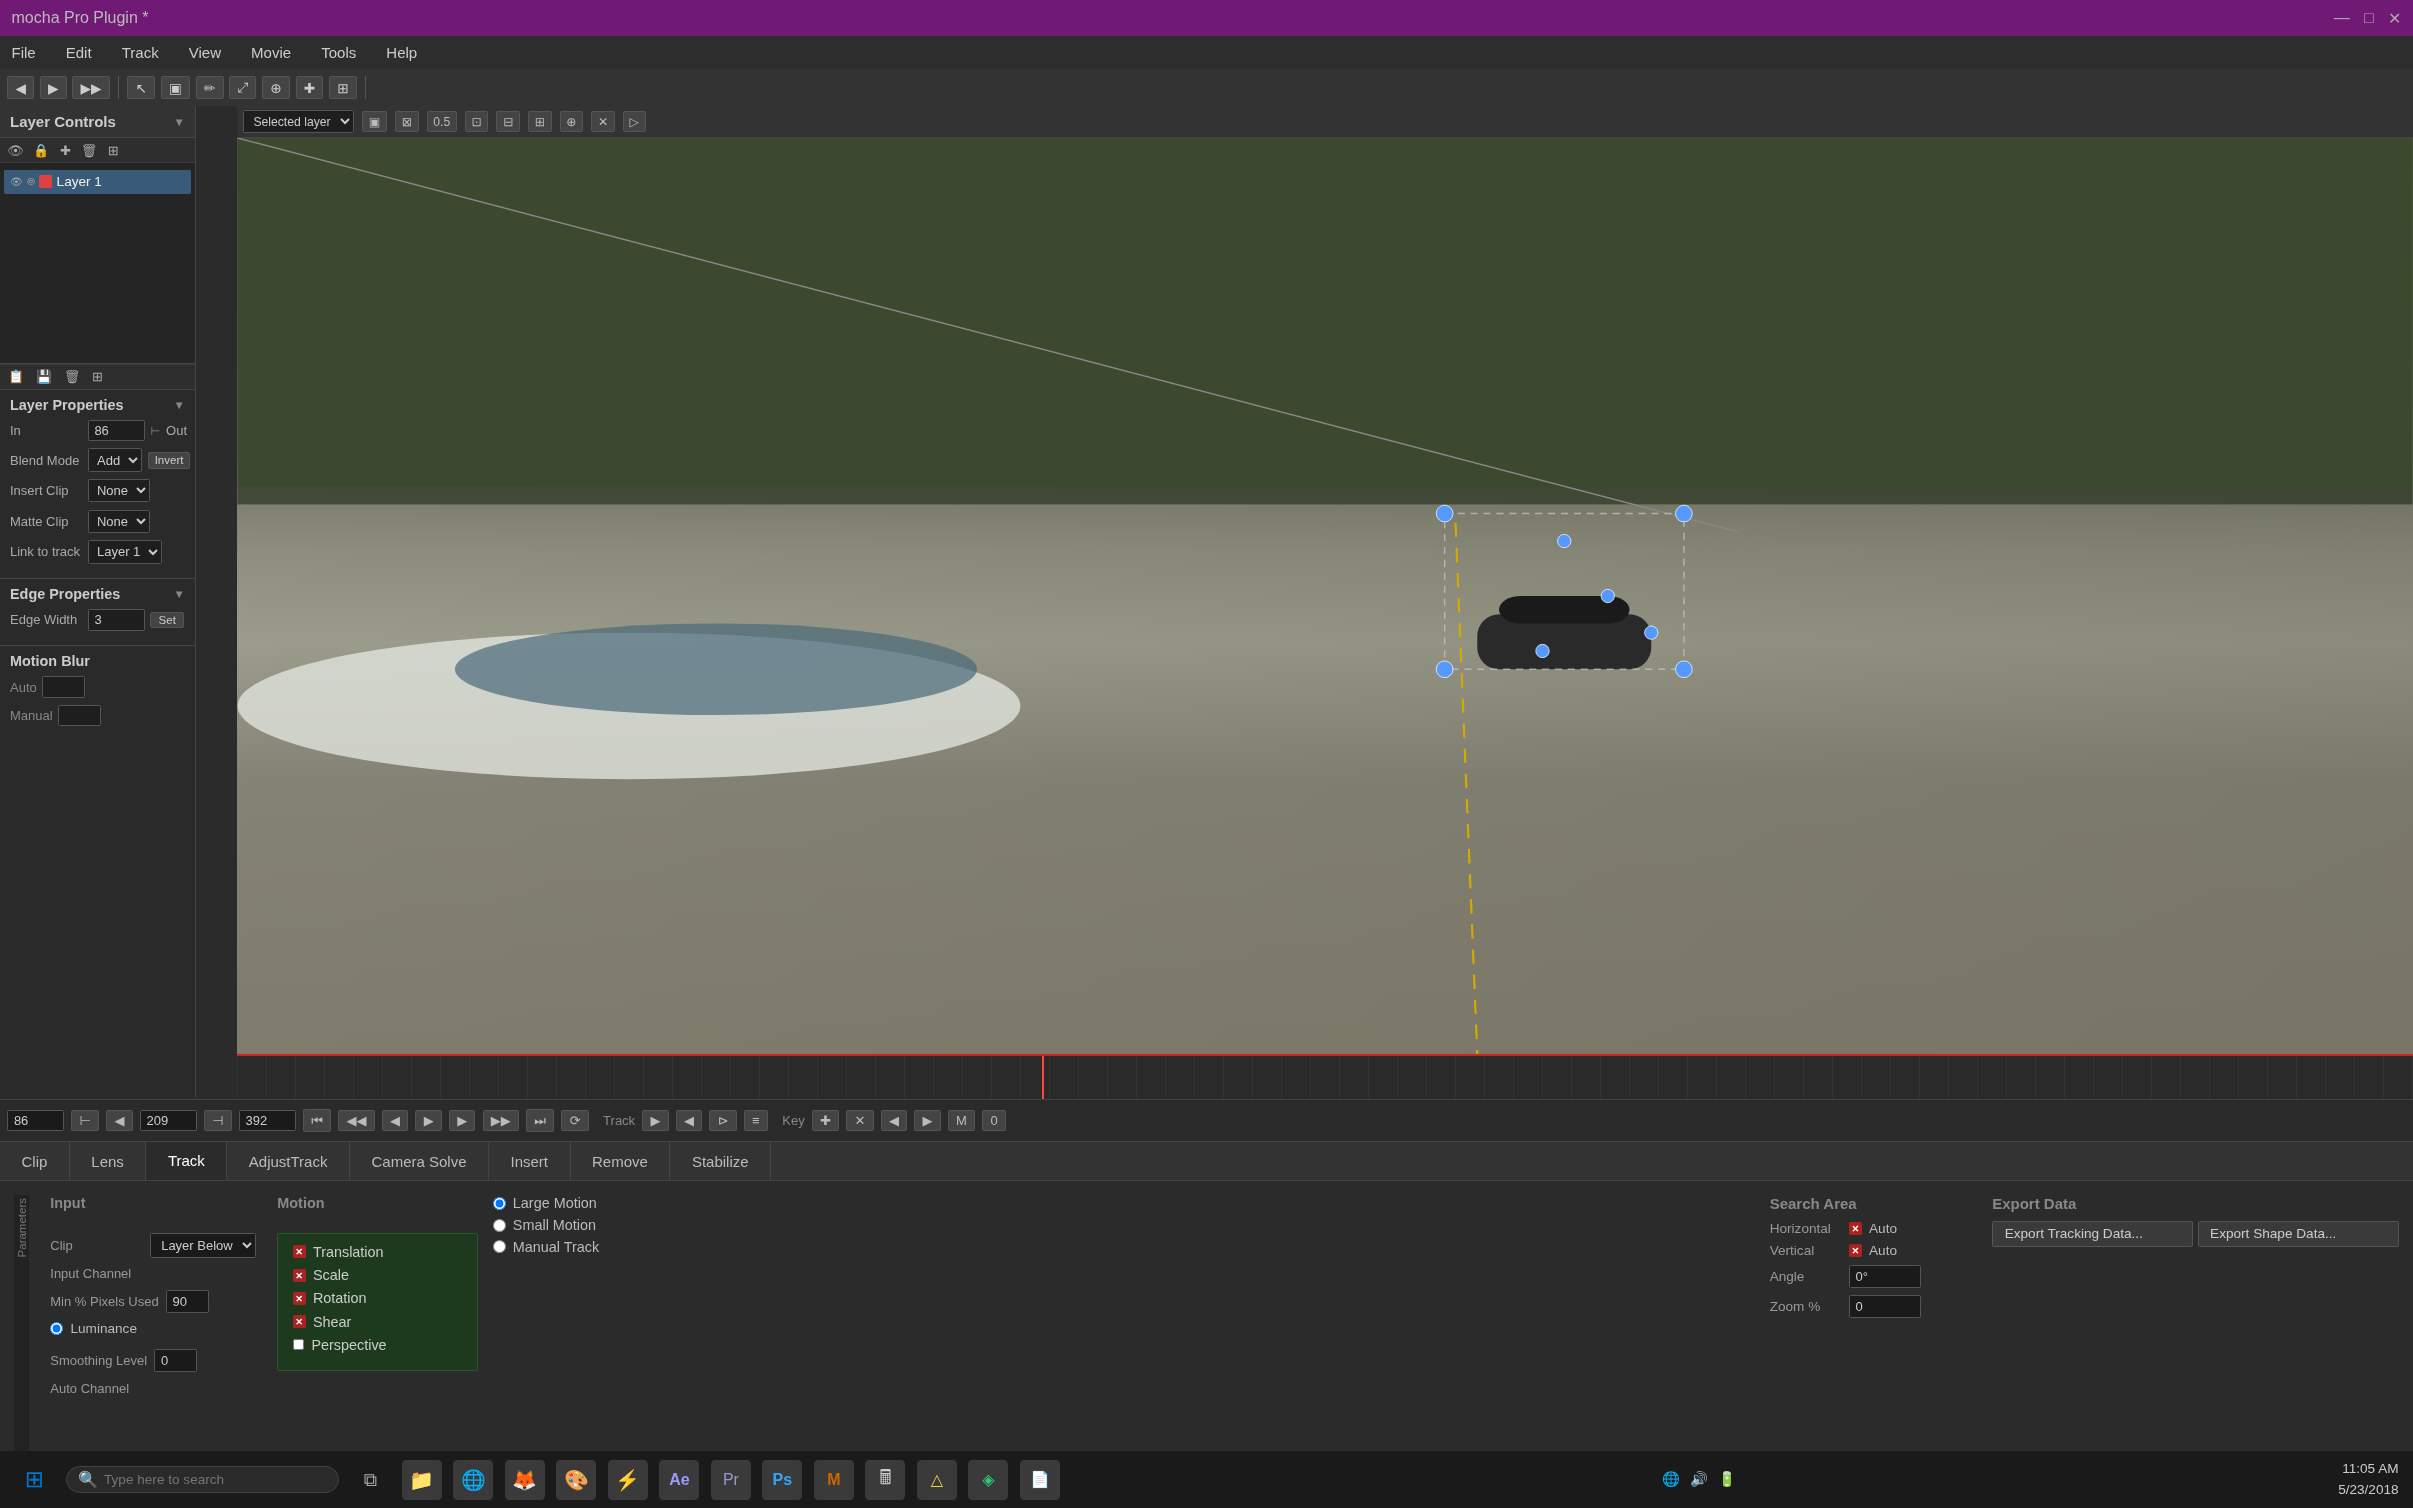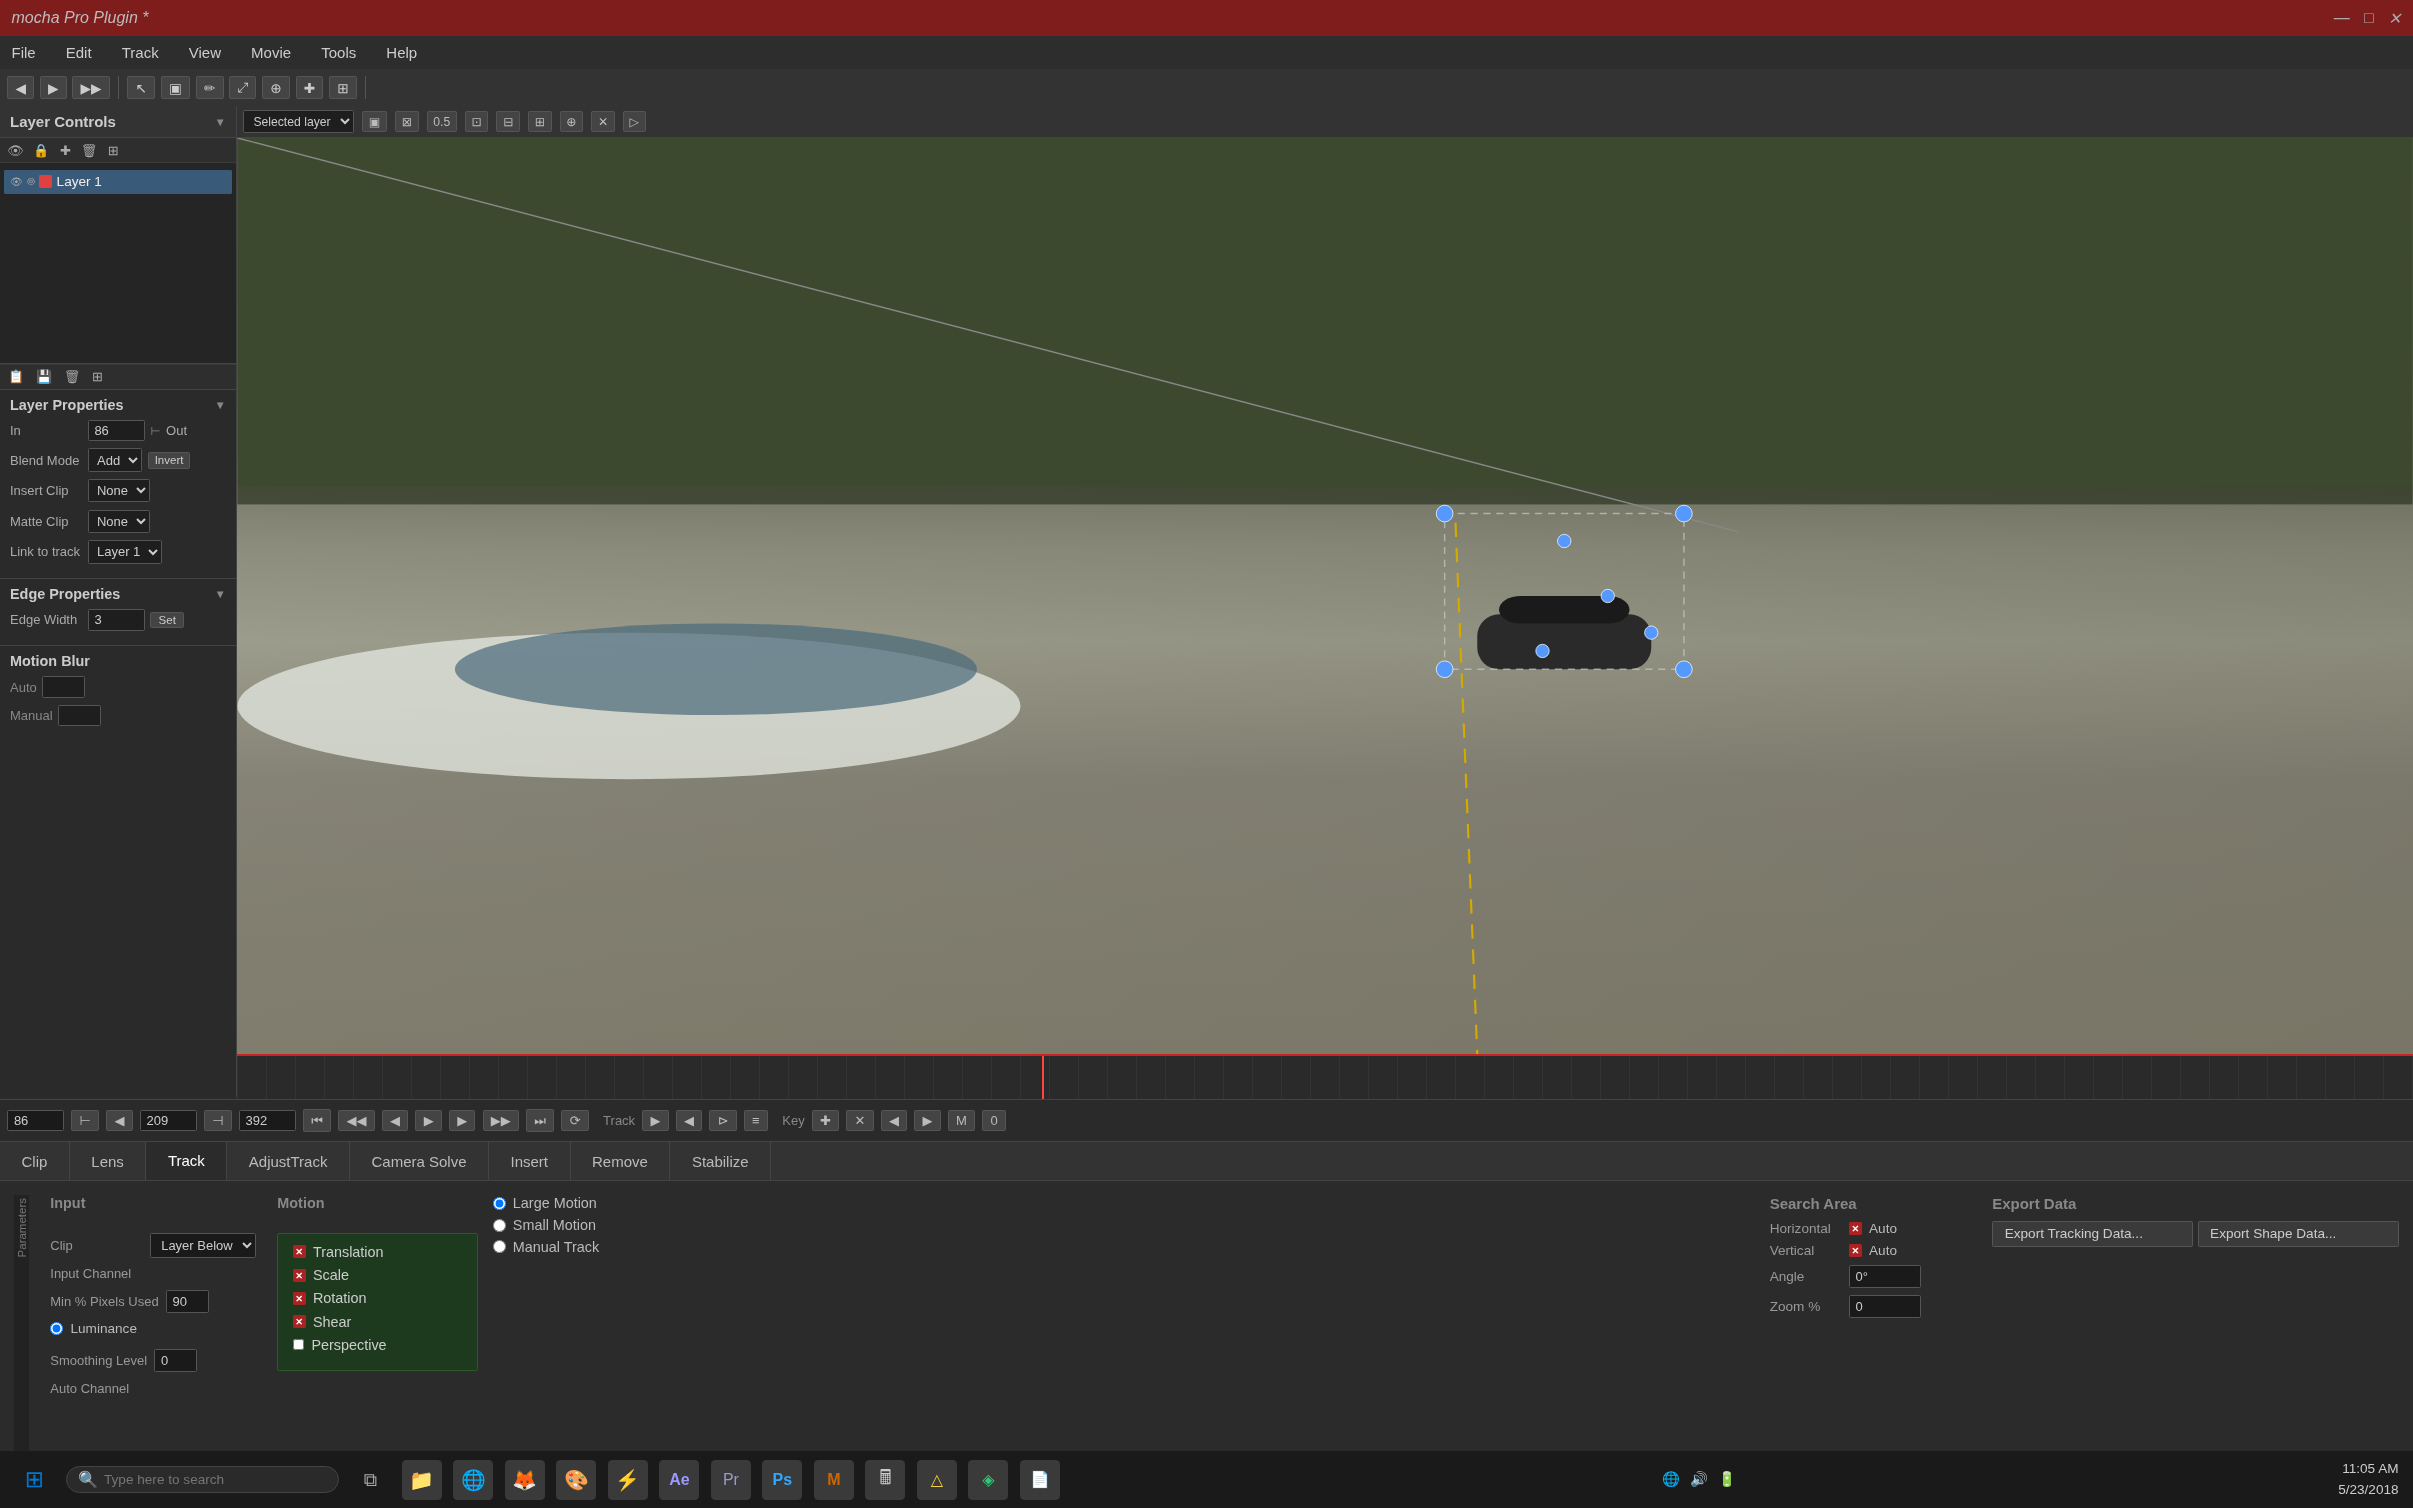--- a/index.html
+++ b/index.html
@@ -11,28 +11,27 @@
       font-size: 16px;
       color: #ccc;
       overflow: hidden;
       position: relative;
     }
 
     
     #titlebar {
       width: 100%;
       height: 36px;
-      background: #7f1d1d;
+      background: #701a75;
       display: flex;
       align-items: center;
       padding: 0 11.5px;
       position: absolute;
       top: 0; left: 0;
       z-index: 100;
-      font-style: italic;
     }
     #titlebar .title {
       color: #bbb;
       font-size: 16px;
     }
     #titlebar .win-controls {
       margin-left: auto;
       display: flex;
       gap: 14.4px;
     }
@@ -84,21 +83,21 @@
       cursor: pointer;
       border-radius: 1.4px;
     }
     .toolbar-sep { width: 0.7px; height: 23px; background: #555; margin: 0 2.9px; }
 
     
     #left-panel {
       position: absolute;
       top: 106px;
       left: 0;
-      width: 237px;
+      width: 196px;
       height: 991px;
       background: #2a2a2a;
       border-right: 0.7px solid #444;
       display: flex;
       flex-direction: column;
     }
 
     
     #layer-controls-header {
       background: #333;

